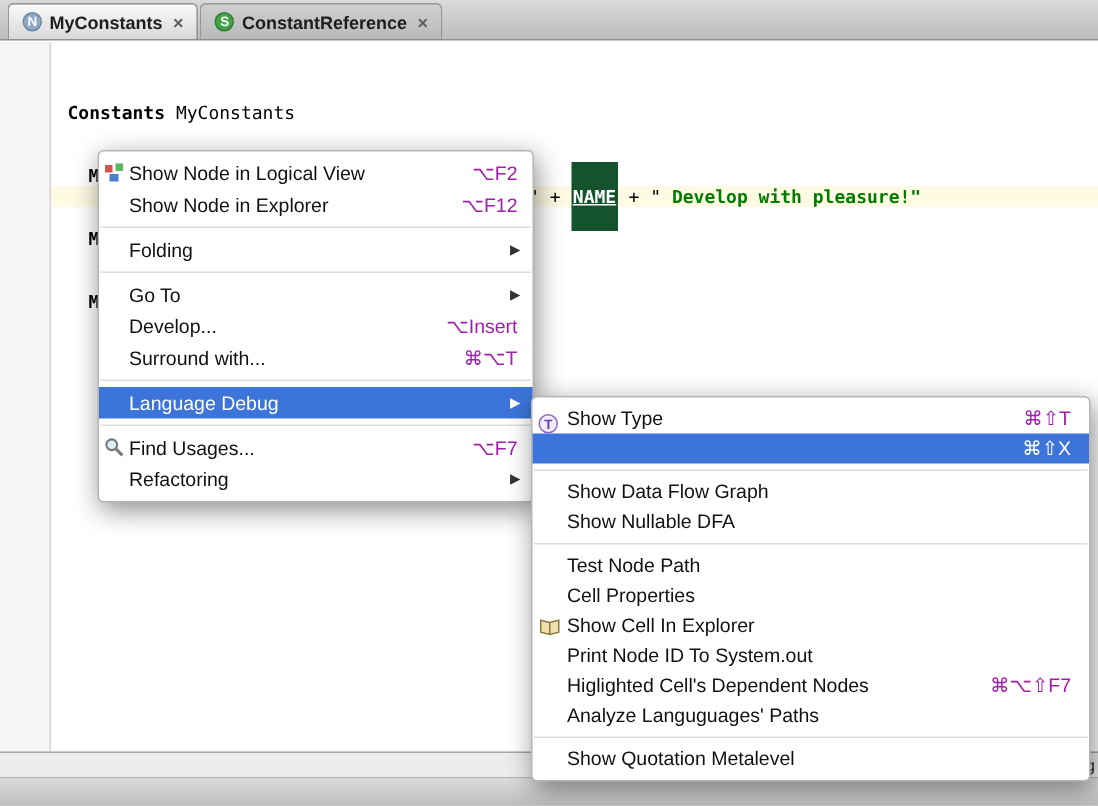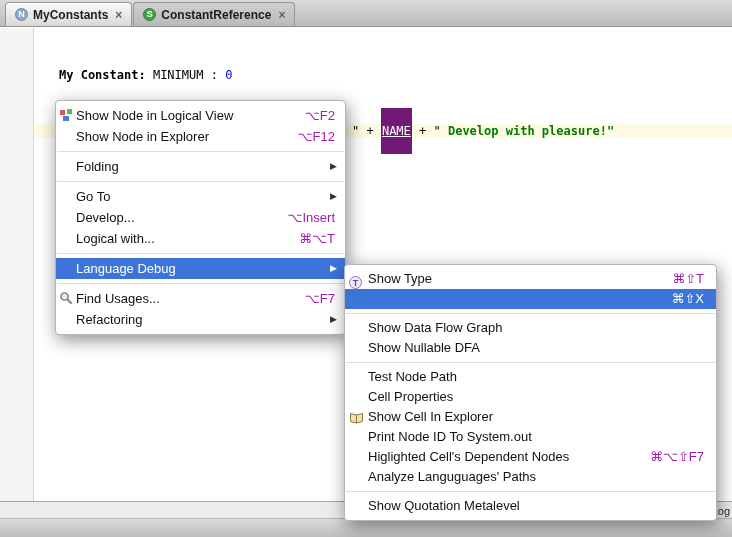--- a/index.html
+++ b/index.html
@@ -27,24 +27,24 @@
   .hl-line{position:absolute;left:34px;right:0;top:96px;height:14px;background:#fffae3;}
   .code{position:absolute;left:45px;top:12px;font:12px/14px "DejaVu Sans Mono",monospace;
         white-space:pre;color:#000;}
   .cline{height:14px;}
   .ind{margin-left:14px;}
   .b{font-weight:bold;}
   .num{color:#0000cc;}
   .grn{color:#007d00;font-weight:bold;}
   .line7{position:absolute;left:352px;top:96px;font:12px/14px "DejaVu Sans Mono",monospace;
          white-space:pre;color:#000;}
-  .selname{background:#701a75;color:#fff;text-decoration:underline;padding:16px 1px;}
+  .selname{background:#14532d;color:#fff;text-decoration:underline;padding:16px 1px;font-weight:bold;}
   
   .menu{position:absolute;background:#fff;border:1px solid #b5b5b5;border-radius:4px;
-        box-shadow:2px 5px 18px rgba(0,0,0,.45);padding:4px 0;font-size:13px;color:#111;}
+        box-shadow:2px 5px 18px rgba(0,0,0,.45);padding:4px 0;font-size:13px;color:#111;margin-left:10px;}
   .menu1{left:55px;top:100px;width:289px;z-index:10;}
   .menu2{left:344px;top:264px;width:371px;z-index:11;}
   .mi{position:relative;height:21px;line-height:21px;padding-left:20px;padding-right:26px;
       white-space:nowrap;cursor:default;box-sizing:border-box;}
   .menu2 .mi{height:20px;line-height:20px;padding-left:23px;}
   .mi .ic{position:absolute;left:3px;top:3px;width:15px;height:15px;}
   .menu2 .mi .ic{left:4px;top:3px;}
   .mi .sc{position:absolute;right:10px;top:0;color:#a21caf;}
   .menu2 .mi .sc{right:12px;}
   .mi .arr{position:absolute;right:8px;top:0;font-size:9px;color:#333;}
@@ -76,20 +76,21 @@
       <span class="ticon t2">S</span>
       <span>ConstantReference</span>
       <span class="tclose">×</span>
     </div>
   </div>
 
   <div class="editor">
     <div class="gutter"></div>
     <div class="hl-line"></div>
     <div class="code">
+      <div class="cline"><span class="b">Constants </span><span>MyConstants</span></div>
       <div class="cline ind"><span class="b">My Constant: </span><span>MINIMUM </span><span>: </span><span class="num">0</span></div>
       <div class="cline ind"><span class="b">My Constant: </span><span>DEFAULT </span><span>: </span><span>MINIMUM </span><span>+ </span><span class="num">50</span></div>
       <div class="cline ind"><span class="b">My Constant: </span><span>MAXIMUM </span><span>: </span><span>DEFAULT </span><span>+ </span><span class="num">50</span></div>
       <div class="cline"></div>
       <div class="cline"></div>
     </div>
     <div class="line7"><span>" + </span><span class="selname">NAME</span><span> + " </span><span class="grn">Develop with pleasure!"</span></div>
   </div>
 
   <div class="toolstrip">
@@ -121,21 +122,21 @@
     <div class="msep"></div>
     <div class="mi">
       <span>Go To</span>
       <span class="arr">▶</span>
     </div>
     <div class="mi">
       <span>Develop...</span>
       <span class="sc">⌥Insert</span>
     </div>
     <div class="mi">
-      <span>Logical with...</span>
+      <span>Surround with...</span>
       <span class="sc">⌘⌥T</span>
     </div>
     <div class="msep"></div>
     <div class="mi sel">
       <span>Language Debug</span>
       <span class="arr">▶</span>
     </div>
     <div class="msep"></div>
     <div class="mi">
       <span class="ic">

